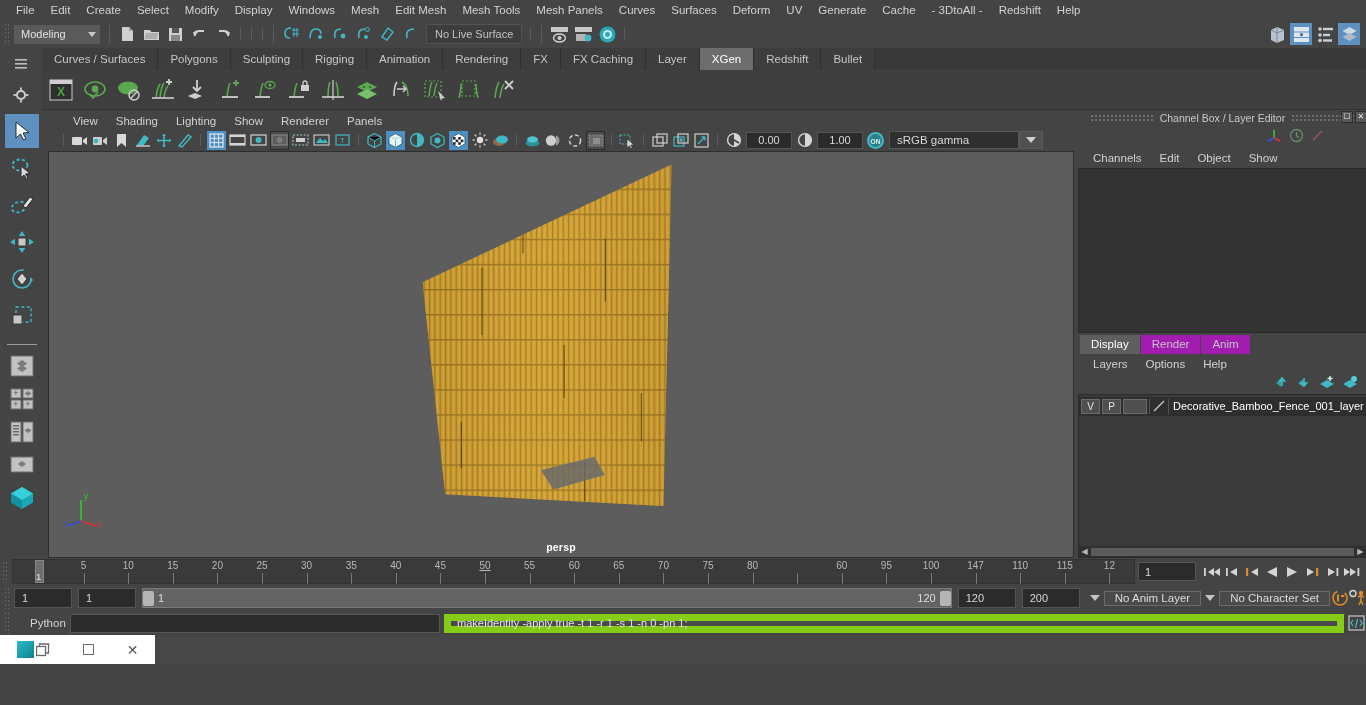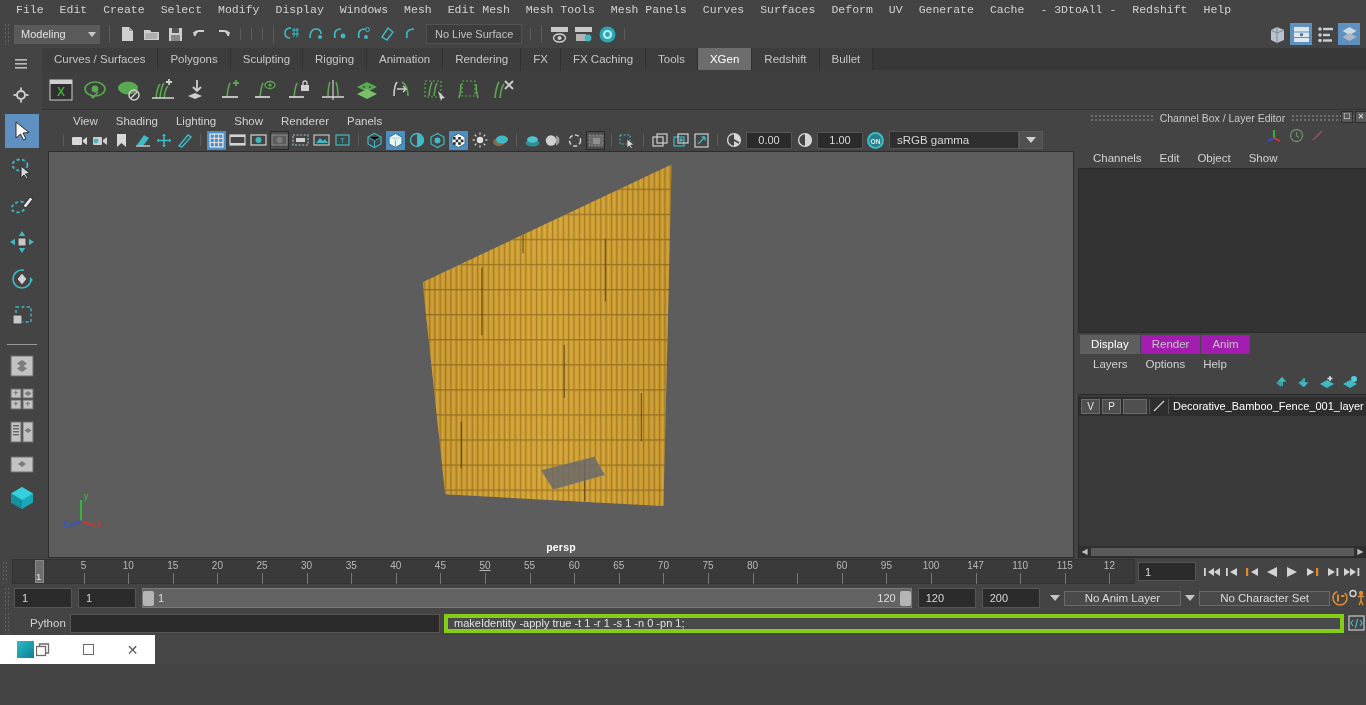--- a/index.html
+++ b/index.html
@@ -10,21 +10,21 @@
     overflow: hidden;
     color: #c8c8c8;
     -webkit-font-smoothing: antialiased;
   }
   .app { position: relative; width: 1366px; height: 705px; background: #444; }
 
   
   .menubar {
     height: 20px; background: #444444;
     display: flex; align-items: center;
-    padding-left: 8px; font-size: 11.5px; color: #d2d2d2; font-family: Liberation Mono, monospace;
+    padding-left: 8px; font-size: 11.5px; color: #d2d2d2;
   }
   .menubar .mi { padding: 0 8px; line-height: 20px; white-space: nowrap; cursor: default; }
 
   
   .statusbar {
     height: 28px; background: #444444;
     display: flex; align-items: center; padding-left: 4px;
     position: relative;
   }
   .gripv {
@@ -175,30 +175,30 @@
   .rs-bar {
     flex: 1; height: 20px; background: #636363; border:1px solid #7a7a7a; position: relative;
     display:flex; align-items:center; margin-right: 6px;
   }
   .rs-handle { width: 11px; height: 15px; background: #b5b5b5; border-radius: 2px; }
   .rs-min { font-size: 11px; color:#ddd; margin-left: 4px; }
   .rs-max { font-size: 11px; color:#ddd; margin-left:auto; margin-right:4px; }
   .rs-arrow { width: 18px; display:flex; align-items:center; justify-content:center; }
   .rs-combo {
     height: 15px; background: #4a4a4a; border:1px solid #6a6a6a; color:#dcdcdc;
-    font-size: 11.5px; display:flex; align-items:center; padding: 0 20px; white-space:nowrap;
+    font-size: 11.5px; display:flex; align-items:center; padding: 0 10px; white-space:nowrap;
   }
 
   
   .cmdline { height: 24px; background: #444; display:flex; align-items:center; padding-left: 4px; }
   .cmd-label { width: 56px; font-size: 11.5px; color:#d2d2d2; padding-left: 16px; }
   .cmd-input { width: 370px; height: 19px; background: #2b2b2b; border: 1px solid #565656; }
   .cmd-sep { width: 4px; }
   .cmd-result {
-    flex:1; height: 19px; background: #4a4a4a; border:4px solid #84cc16; color:#e2e2e2;
+    flex:1; height: 19px; background: #4a4a4a; border:7px solid #84cc16; color:#e2e2e2;
     font-size: 11px; display:flex; align-items:center; padding-left: 6px; margin-right: 2px;
   }
   .cmd-btn { width: 20px; height: 20px; display:flex; align-items:center; justify-content:center; }
 
   
   .taskbar { height: 29px; background: #4a4a4a; display:flex; }
   .tb-white { width: 155px; background: #ffffff; display:flex; align-items:center; justify-content: space-around; }
   .tb-app { display:flex; align-items:center; }
   .tb-logo { width: 17px; height: 17px; background: linear-gradient(135deg,#2bbfc4,#0f7f95); margin-right:2px; }
   .tb-sq { width: 11px; height: 11px; border: 1.4px solid #6a6a6a; }
@@ -378,21 +378,21 @@
 
   <div class="shelf-tabs">
     <div class="shelf-tab">Curves / Surfaces</div>
     <div class="shelf-tab">Polygons</div>
     <div class="shelf-tab">Sculpting</div>
     <div class="shelf-tab">Rigging</div>
     <div class="shelf-tab">Animation</div>
     <div class="shelf-tab">Rendering</div>
     <div class="shelf-tab">FX</div>
     <div class="shelf-tab">FX Caching</div>
-    <div class="shelf-tab">Tools</div>
+    <div class="shelf-tab">Layer</div>
     <div class="shelf-tab active">XGen</div>
     <div class="shelf-tab">Redshift</div>
     <div class="shelf-tab">Bullet</div>
   </div>
 
   <div class="shelf-row">
     <div class="shelf-icon">
       <svg width="26" height="24">
           <rect x="2" y="2" width="22" height="20" fill="#2f2f2f" stroke="#cfcfcf"></rect>
           <rect x="2" y="2" width="22" height="4" fill="#cfcfcf"></rect>

